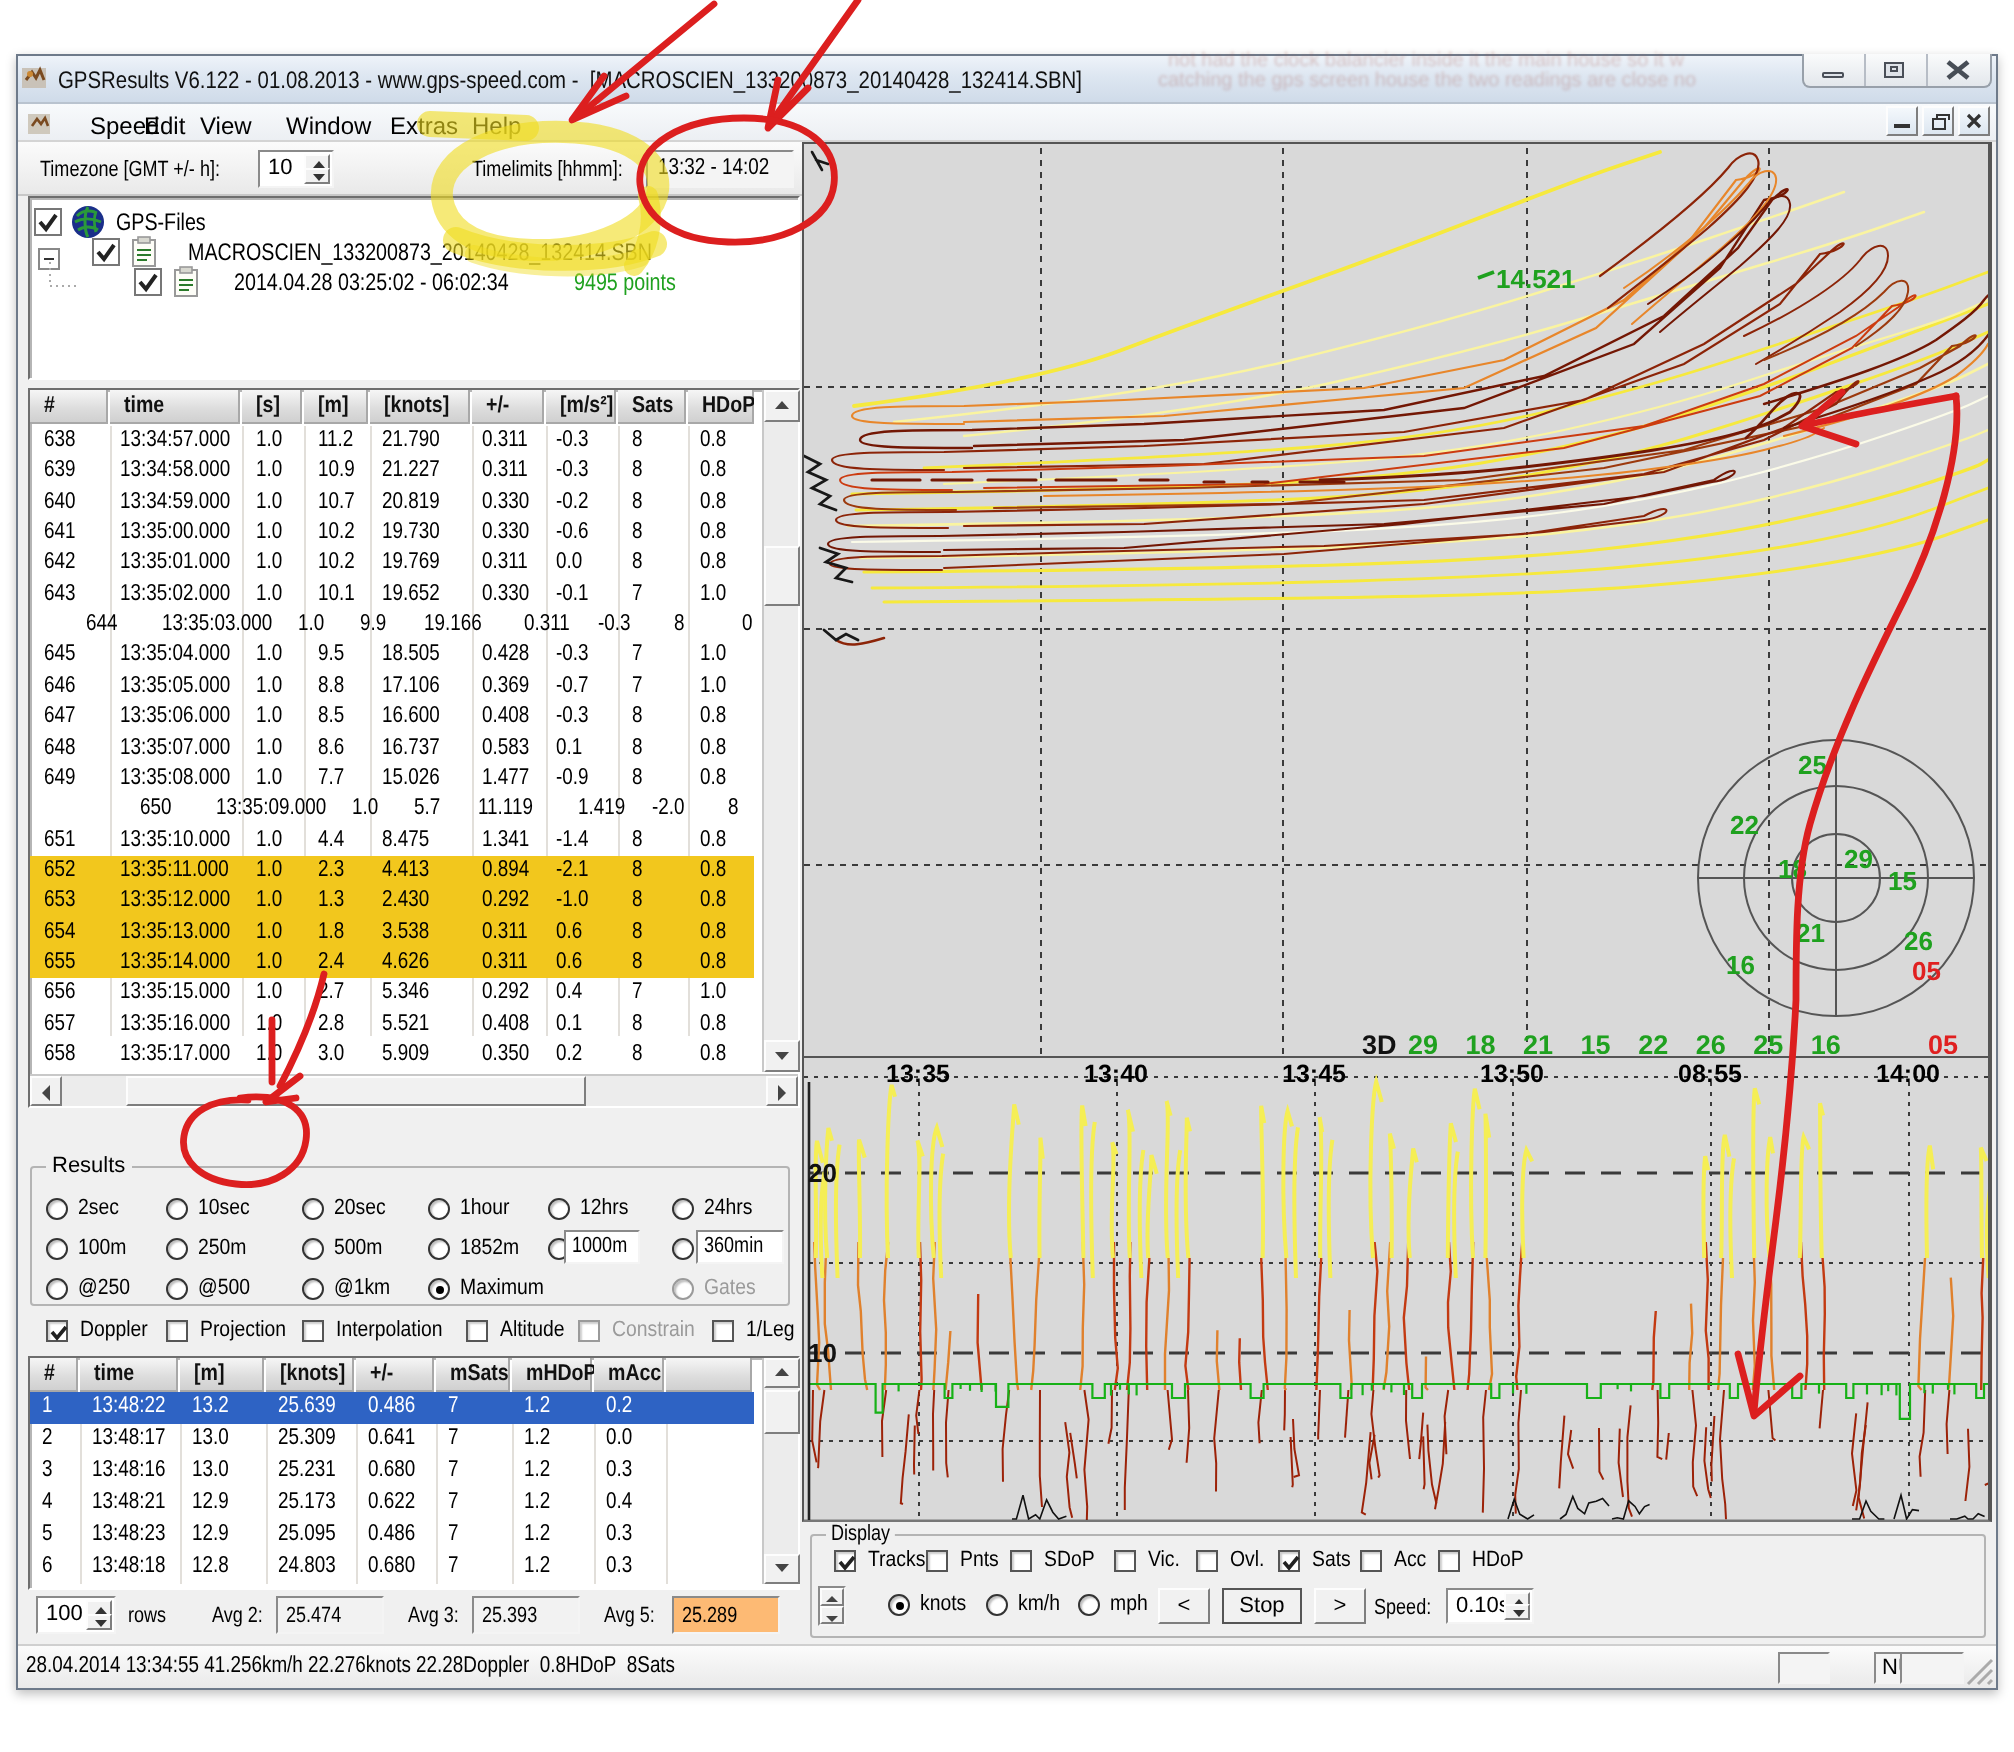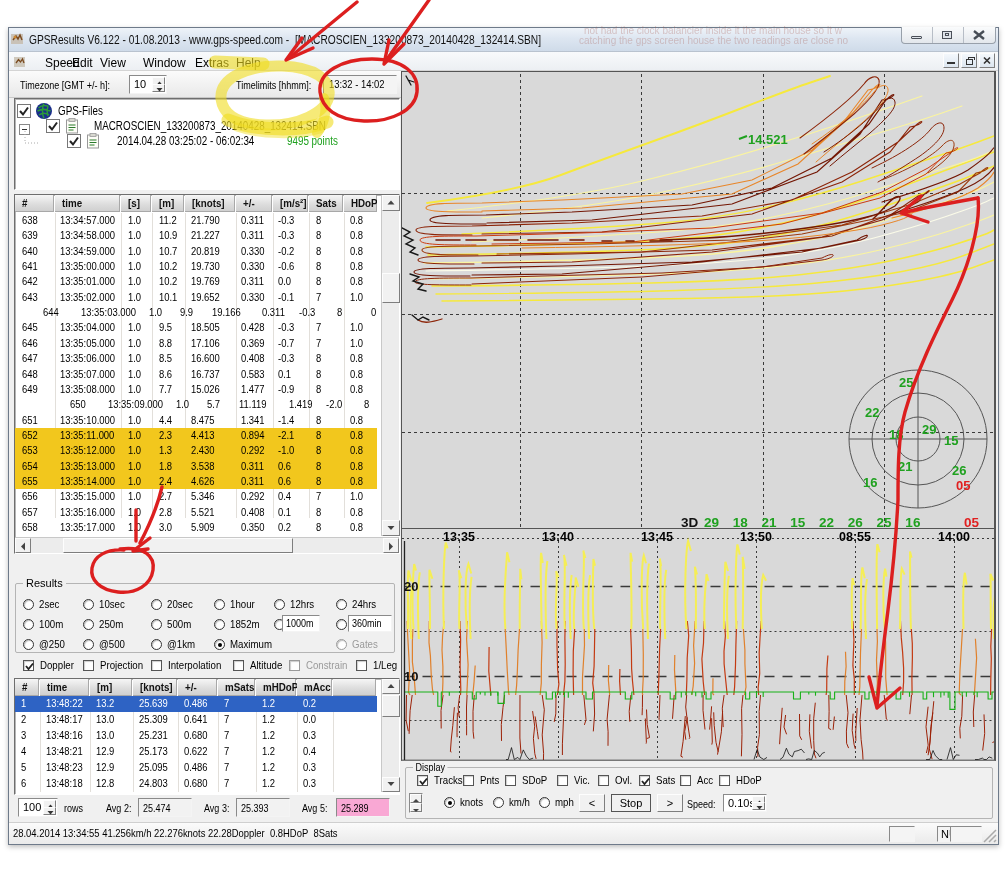--- a/index.html
+++ b/index.html
@@ -558,21 +558,21 @@
     <span class="sx" style="position:absolute;left:55px;top:6px">rows</span>
     <span class="sx" style="position:absolute;left:97px;top:6px">Avg 2:</span>
     <div class="sunk" style="position:absolute;left:129px;top:2px;width:54px;height:19px;background:#f2f2f2">
         <span class="sx" style="position:absolute;left:4px;top:3px">25.474</span>
       </div>
     <span class="sx" style="position:absolute;left:195px;top:6px">Avg 3:</span>
     <div class="sunk" style="position:absolute;left:227px;top:2px;width:54px;height:19px;background:#f2f2f2">
         <span class="sx" style="position:absolute;left:4px;top:3px">25.393</span>
       </div>
     <span class="sx" style="position:absolute;left:293px;top:6px">Avg 5:</span>
-    <div class="sunk" style="position:absolute;left:327px;top:2px;width:54px;height:19px;background:#f9a8d4">
+    <div class="sunk" style="position:absolute;left:327px;top:2px;width:54px;height:19px;background:#fdba74">
         <span class="sx" style="position:absolute;left:4px;top:3px">25.289</span>
       </div>
   </div>
 
   <div class="abs" style="left:392px;top:43px;width:595px;height:458px;border:1px solid #555;border-right:2px solid #555;background:#d9d9d9;overflow:hidden">
     <svg width="592" height="455" style="position:absolute;left:0;top:0" xmlns="http://www.w3.org/2000/svg">
 <rect width="592" height="455" fill="#d9d9d9"></rect>
 <g stroke="#3a3a3a" stroke-width="1" fill="none" stroke-dasharray="3 3">
 <path d="M118.5 2 V455 M239.5 2 V455 M361.5 2 V455 M482.5 2 V455"></path>
 <path d="M0 121.5 H592 M0 242.5 H592 M0 360.5 H592"></path>

